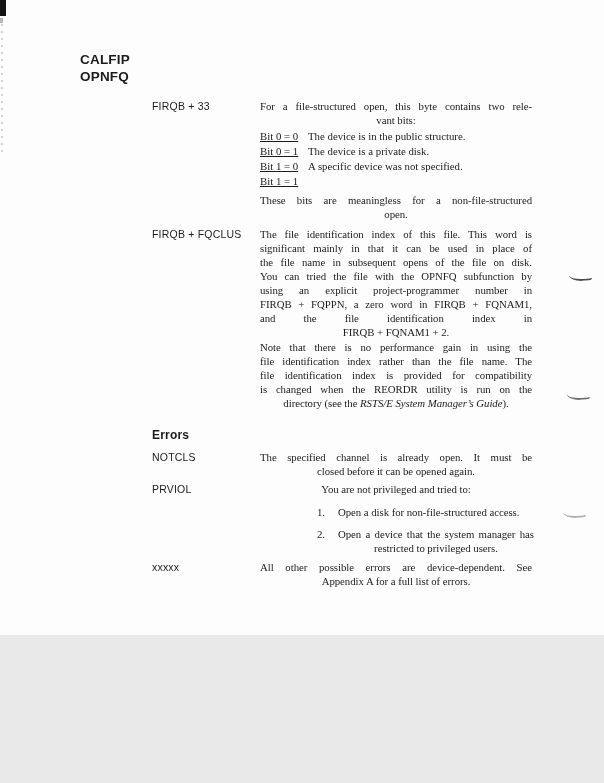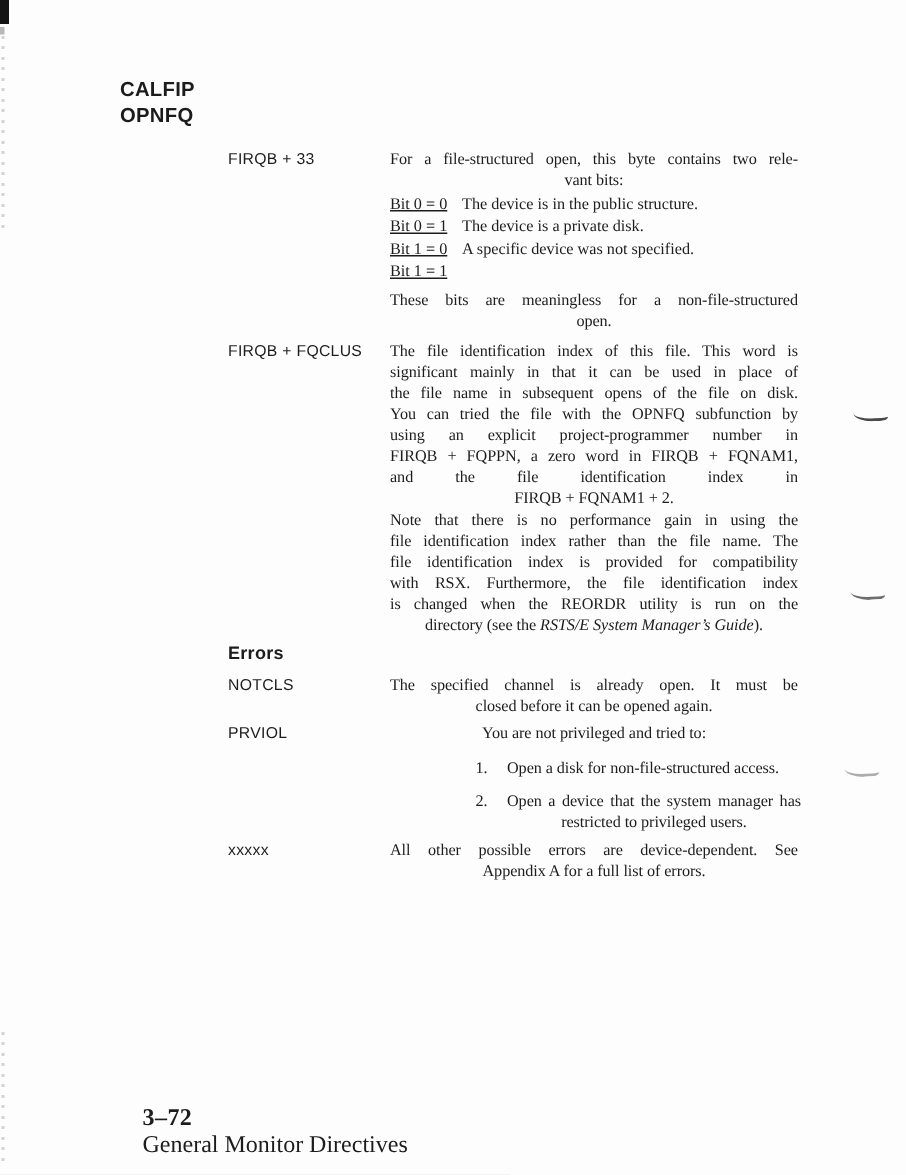--- a/index.html
+++ b/index.html
@@ -1,19 +1,19 @@
 <!DOCTYPE html>
 <html><head>
 <meta charset="utf-8">
 <style>
   * { margin:0; padding:0; box-sizing:border-box; }
   html,body { background:#e9e9e9; }
   .page {
     position:relative;
-    width:604px; height:783px;
+    width:604px; height:635px;
     background:#fdfdfd;
     overflow:hidden;
     font-family:"Liberation Serif", serif;
     color:#1c1c1c;
   }
   
   .corner-bar { position:absolute; left:0; top:0; width:6px; height:16px; background:#141414; }
   .corner-smudge { position:absolute; left:0; top:18px; width:3px; height:5px; background:#9a9a9a; opacity:.7; }
   .edge-dots {
     position:absolute; left:1px; width:2px;
@@ -133,21 +133,20 @@
       <div class="jline">and the file identification index in</div>
       <div class="jlast">FIRQB + FQNAM1 + 2.</div>
     </div>
   </div>
 
   <div class="row" style="top:340px">
     <div class="bd">
       <div class="jline">Note that there is no performance gain in using the</div>
       <div class="jline">file identification index rather than the file name. The</div>
       <div class="jline">file identification index is provided for compatibility</div>
-      <div class="jline">with RSX. Furthermore, the file identification index</div>
       <div class="jline">is changed when the REORDR utility is run on the</div>
       <div class="jlast"><span>directory (see the </span><span class="em">RSTS/E System Manager’s Guide</span><span>).</span></div>
     </div>
   </div>
 
   <div class="errors-heading">Errors</div>
 
   <div class="row" style="top:450px">
     <div class="lbl">NOTCLS</div>
     <div class="bd">

